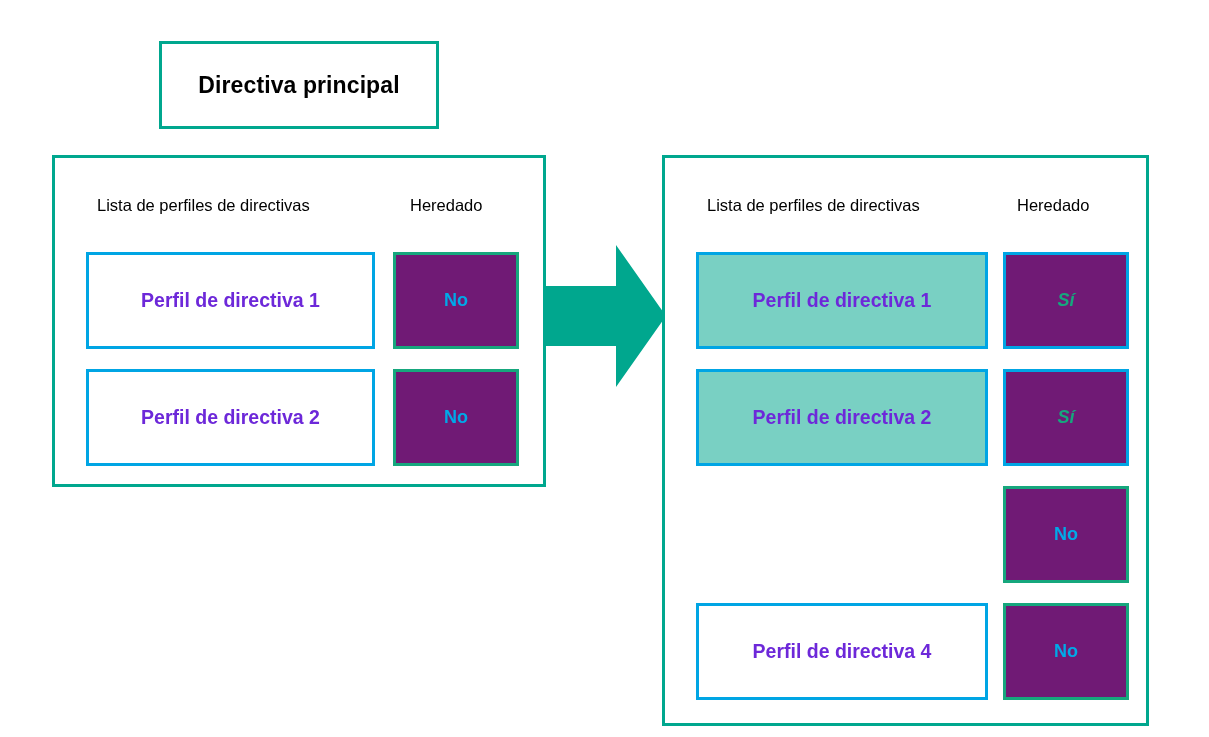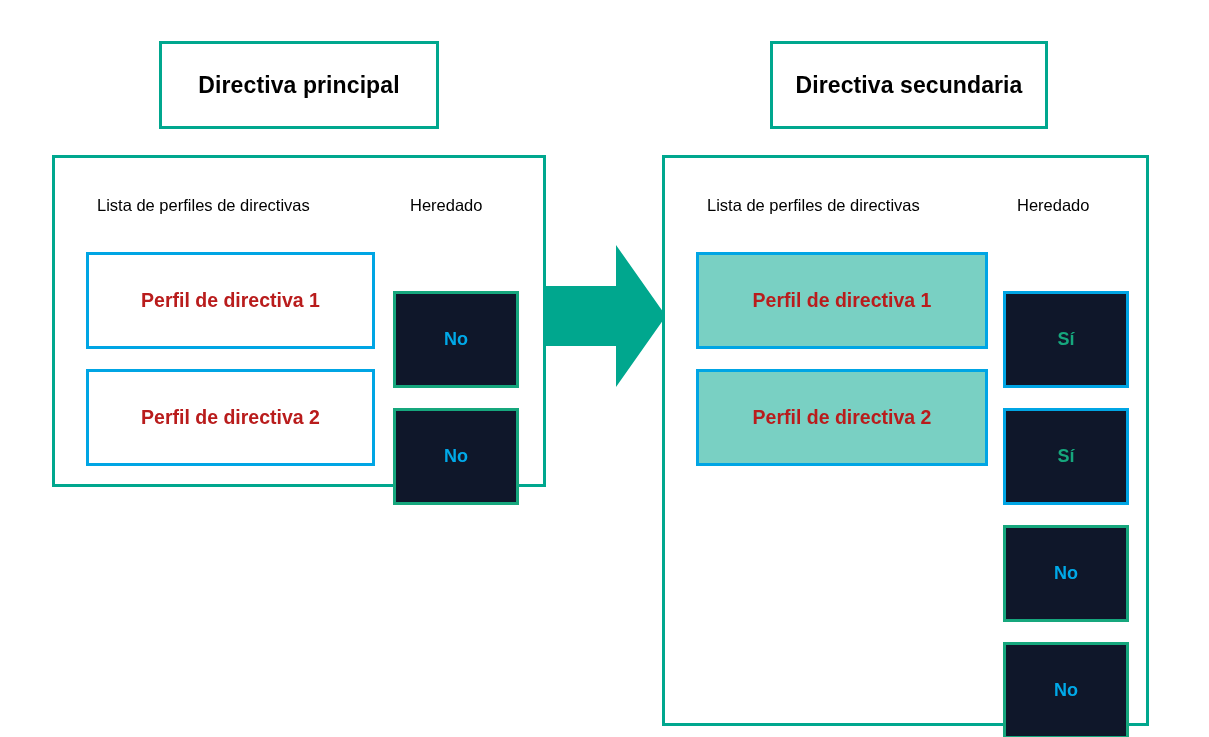--- a/index.html
+++ b/index.html
@@ -100,70 +100,66 @@
     justify-content: center;
   }
   #panel-primary   .profile-box { width: 289px; }
   #panel-secondary .profile-box { width: 292px; }
 
   .profile-box.highlight { background: #79d0c3; }
 
   .profile-label {
     font-size: 19.5px;
     font-weight: bold;
-    color: #b91c1c;
+    color: #6d28d9;
     white-space: nowrap;
   }
 
   .inh-box {
     position: absolute;
     box-sizing: border-box;
     top: 0;
     height: 97px;
-    background: #0f172a;
+    background: #701a75;
     display: flex;
     align-items: center;
     justify-content: center;
-    margin-top: 39px;
   }
   #panel-primary   .inh-box { left: 338px; width: 126px; }
   #panel-secondary .inh-box { left: 338px; width: 126px; }
 
   .inh-box.no  { border: 3px solid #16a77d; }
   .inh-box.yes { border: 3px solid #00a5e4; }
 
   .inh-label {
     font-size: 18px;
     font-weight: bold;
     white-space: nowrap;
   }
   .inh-box.no  .inh-label { color: #00a9e8; }
-  .inh-box.yes .inh-label { color: #16a77d; }
+  .inh-box.yes .inh-label { color: #16a77d; font-style: italic; }
 
   
   #arrow {
     position: absolute;
     left: 546px;
     top: 245px;
     width: 120px;
     height: 142px;
   }
 </style>
 </head>
 <body>
 
 <div id="canvas">
 
   <div id="title-primary" class="title-box">
     <span class="title-text">Directiva principal</span>
   </div>
 
-  <div id="title-secondary" class="title-box">
-    <span class="title-text">Directiva secundaria</span>
-  </div>
 
   <div id="panel-primary" class="panel">
     <div class="col-headers">
       <span class="col-head col-head-list">Lista de perfiles de directivas</span>
       <span class="col-head col-head-inh">Heredado</span>
     </div>
     <div class="rows">
 
       <div class="row">
         <div class="profile-box">
@@ -217,20 +213,23 @@
         </div>
       </div>
 
       <div class="row">
         <div class="inh-box no">
           <span class="inh-label">No</span>
         </div>
       </div>
 
       <div class="row">
+        <div class="profile-box">
+          <span class="profile-label">Perfil de directiva 4</span>
+        </div>
         <div class="inh-box no">
           <span class="inh-label">No</span>
         </div>
       </div>
 
     </div>
   </div>
 
 </div>
 

